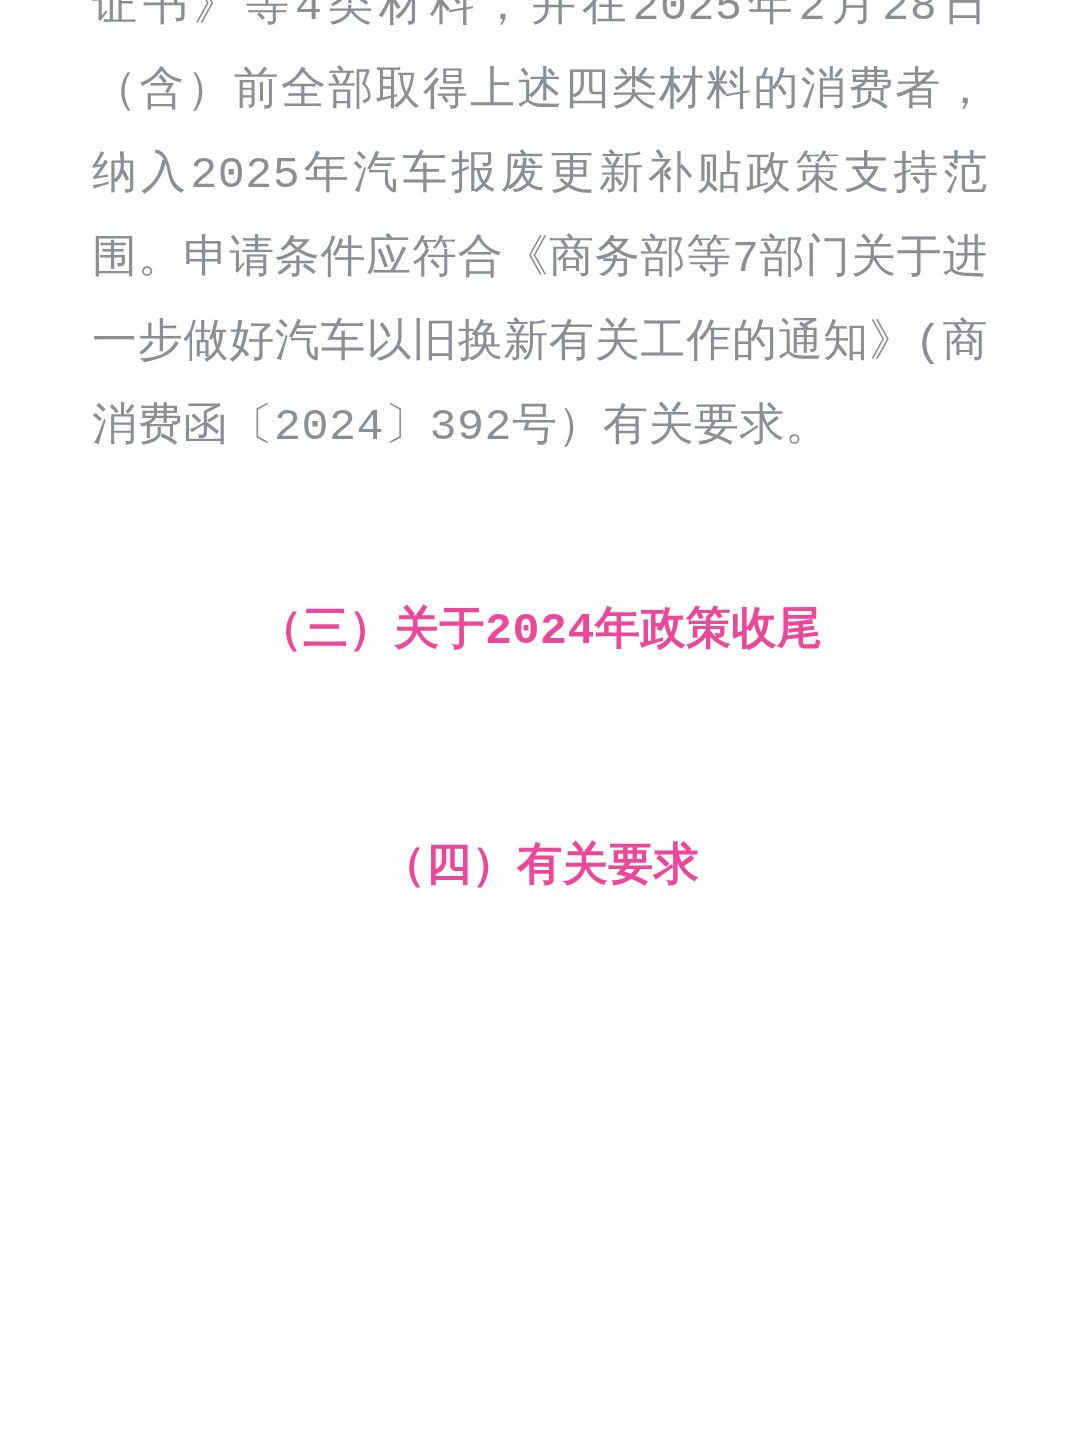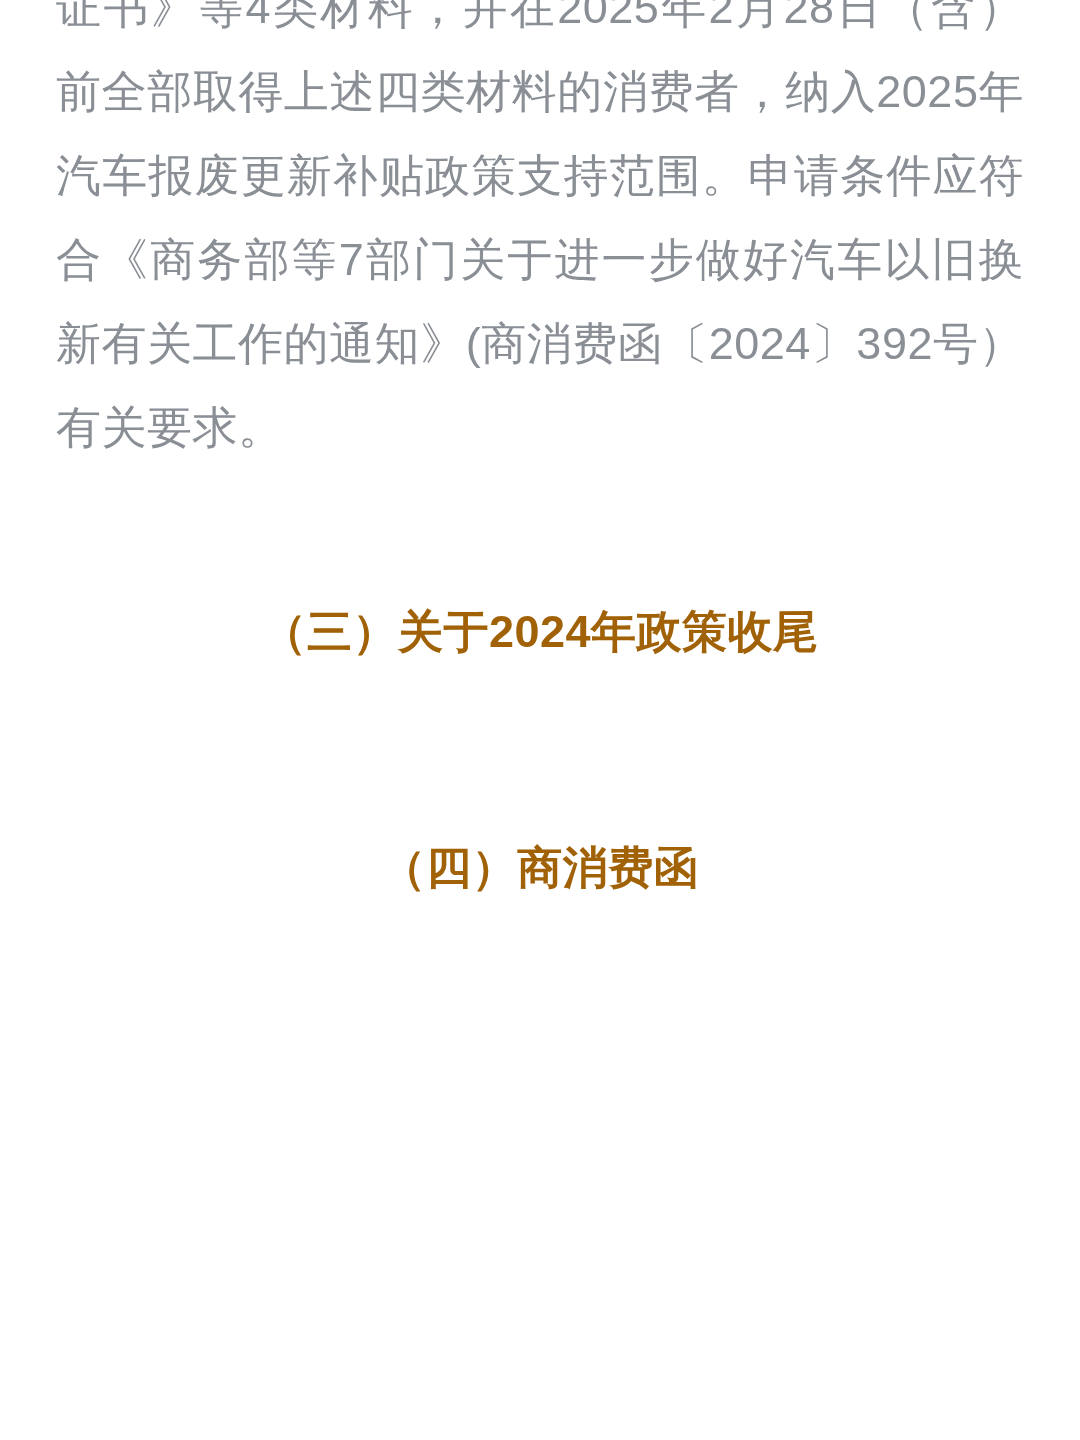--- a/index.html
+++ b/index.html
@@ -12,21 +12,22 @@
     height: 1440px;
     overflow: hidden;
     font-family: "Liberation Sans", "DejaVu Sans", sans-serif;
   }
   .page {
     position: relative;
     width: 1080px;
     height: 1440px;
     background: #ffffff;
     box-sizing: border-box;
-    padding: 0 56px;
+    padding: 0 92px;
+    font-family: Liberation Mono, monospace;
   }
   .doc {
     position: relative;
     top: -34px;
   }
   p {
     margin: 0;
     color: #8a8f96;
     font-size: 45px;
     line-height: 84px;
@@ -35,21 +36,21 @@
     text-justify: inter-character;
   }
   p.body {
     text-indent: 90px;
   }
   p.cont {
     text-indent: 0;
   }
   h2 {
     margin: 0;
-    color: #a16207;
+    color: #ec4899;
     font-size: 45px;
     line-height: 84px;
     font-weight: bold;
     text-align: center;
     letter-spacing: 0.5px;
   }
   .gap-lg { height: 120px; }
   .gap-xl { height: 124px; }
   .gap-md { height: 28px; }
 </style>
@@ -63,18 +64,18 @@
 
     <div class="gap-lg"></div>
 
     <h2>（三）关于2024年政策收尾</h2>
 
     <div class="gap-md"></div>
 
 
     <div class="gap-xl"></div>
 
-    <h2>（四）商消费函</h2>
+    <h2>（四）有关要求</h2>
 
     <div class="gap-md"></div>
 
   </div>
 </div>
 
 </body></html>

